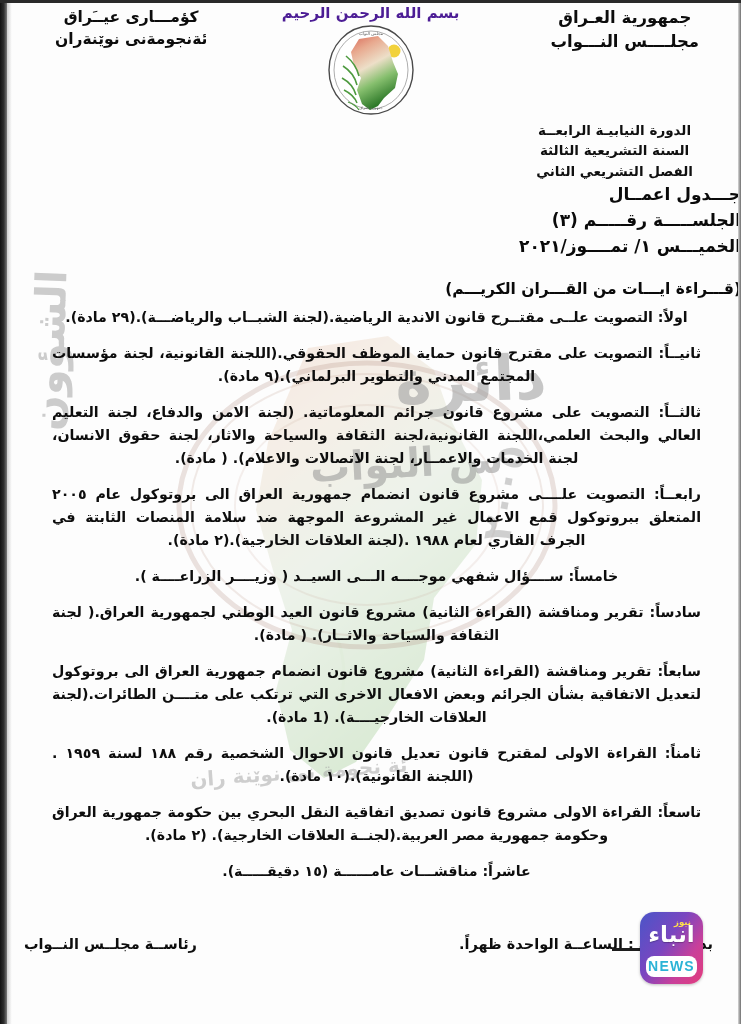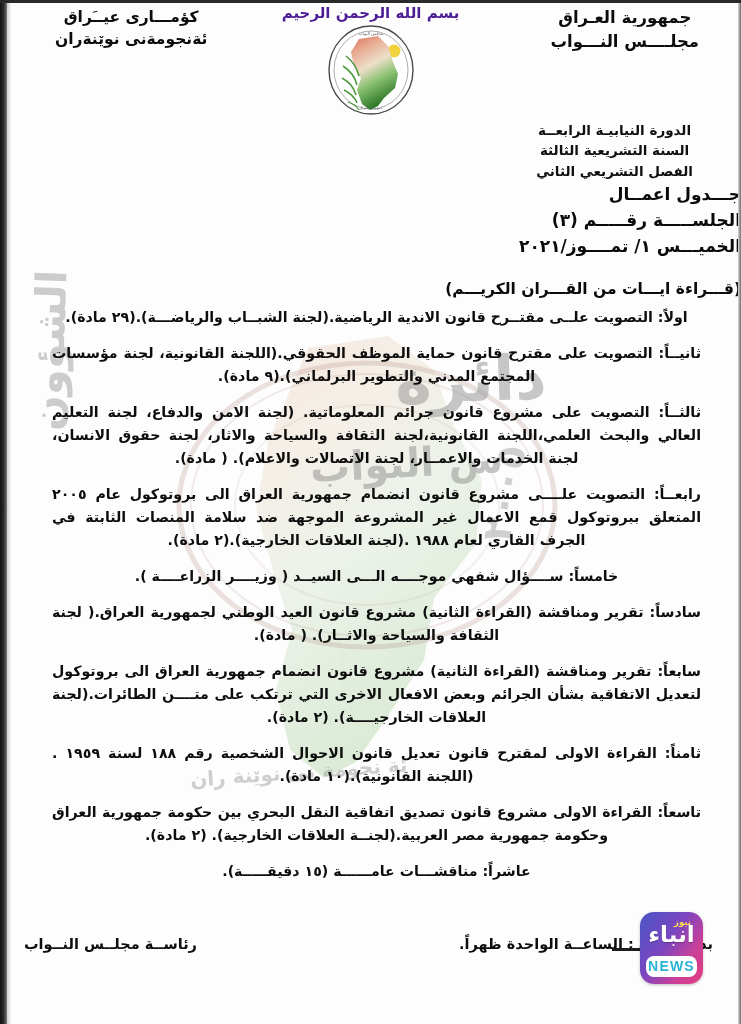--- a/index.html
+++ b/index.html
@@ -381,21 +381,21 @@
 
     <div class="quran-line">(قـــراءة ايـــات من القـــران الكريـــم)</div>
 
     <div class="agenda">
       <div class="agenda-item">اولاً: التصويت علــى مقتــرح قانون الاندية الرياضية.(لجنة الشبــاب والرياضـــة).(٢٩ مادة).</div>
       <div class="agenda-item">ثانيــاً: التصويت على مقترح قانون حماية الموظف الحقوقي.(اللجنة القانونية، لجنة مؤسسات المجتمع المدني والتطوير البرلماني).(٩ مادة).</div>
       <div class="agenda-item">ثالثــاً: التصويت على مشروع قانون جرائم المعلوماتية. (لجنة الامن والدفاع، لجنة التعليم العالي والبحث العلمي،اللجنة القانونية،لجنة الثقافة والسياحة والاثار، لجنة حقوق الانسان، لجنة الخدمات والاعمــار، لجنة الاتصالات والاعلام).   (     مادة).</div>
       <div class="agenda-item">رابعــاً: التصويت علــــى مشروع قانون انضمام جمهورية العراق الى بروتوكول عام ٢٠٠٥ المتعلق ببروتوكول قمع الاعمال غير المشروعة الموجهة ضد سلامة المنصات الثابتة في الجرف القاري لعام ١٩٨٨ .(لجنة العلاقات الخارجية).(٢ مادة).</div>
       <div class="agenda-item">خامساً: ســــؤال شفهي موجــــه الـــى السيــد ( وزيــــر الزراعــــة ).</div>
       <div class="agenda-item">سادساً: تقرير ومناقشة (القراءة الثانية) مشروع قانون العيد الوطني لجمهورية العراق.( لجنة الثقافة والسياحة والاثــار).    (   مادة).</div>
-      <div class="agenda-item">سابعاً: تقرير ومناقشة (القراءة الثانية) مشروع قانون انضمام جمهورية العراق الى بروتوكول لتعديل الاتفاقية بشأن الجرائم وبعض الافعال الاخرى التي ترتكب على متــــن الطائرات.(لجنة العلاقات الخارجيــــة). (٢ مادة).</div>
+      <div class="agenda-item">سابعاً: تقرير ومناقشة (القراءة الثانية) مشروع قانون انضمام جمهورية العراق الى بروتوكول لتعديل الاتفاقية بشأن الجرائم وبعض الافعال الاخرى التي ترتكب على متــــن الطائرات.(لجنة العلاقات الخارجيــــة). (1 مادة).</div>
       <div class="agenda-item">ثامناً: القراءة الاولى لمقترح قانون تعديل قانون الاحوال الشخصية رقم ١٨٨ لسنة ١٩٥٩ .(اللجنة القانونية).(١٠ مادة).</div>
       <div class="agenda-item">تاسعاً: القراءة الاولى مشروع قانون تصديق اتفاقية النقل البحري بين حكومة جمهورية العراق وحكومة جمهورية مصر العربية.(لجنــة العلاقات الخارجية). (٢ مادة).</div>
       <div class="agenda-item">عاشراً: مناقشـــات عامــــــة (١٥ دقيقـــــة).</div>
     </div>
 
     <div class="footer">
       <div class="footer-text">بدأ الجلسة : الساعــة الواحدة ظهراً.</div>
       <div class="footer-text">رئاســة مجلــس النــواب</div>
     </div>
   </div>

